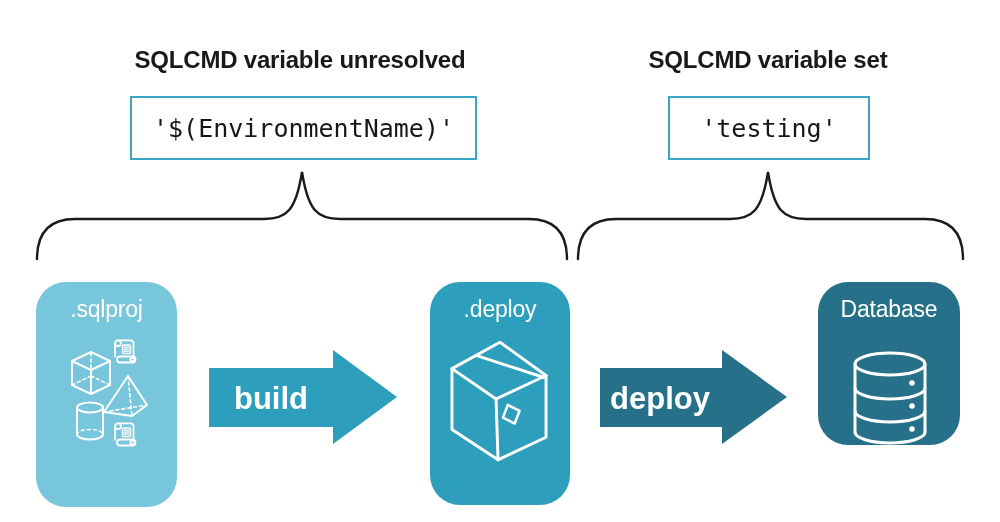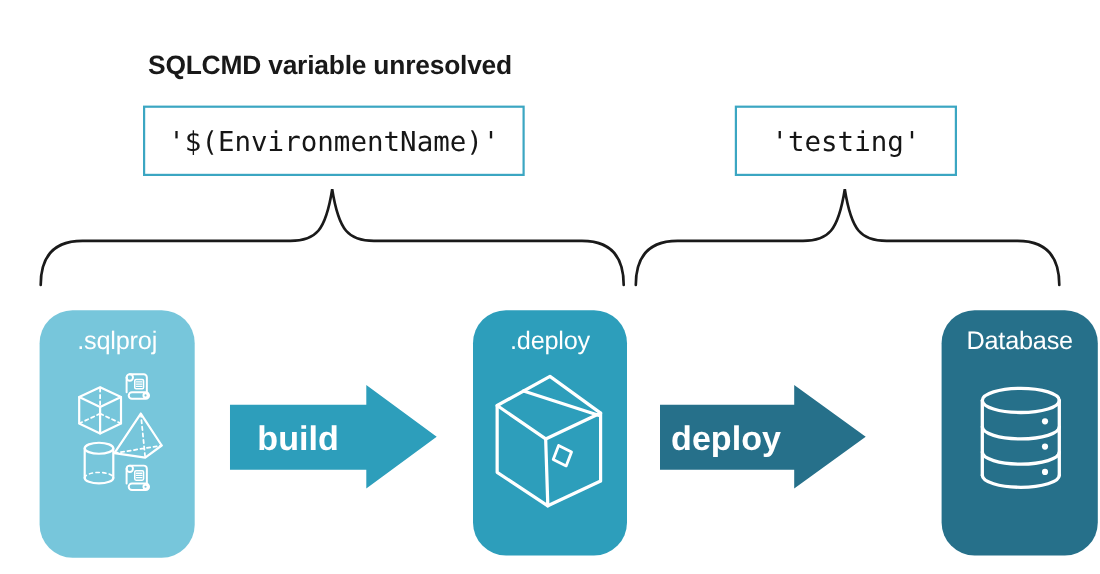--- a/index.html
+++ b/index.html
@@ -21,38 +21,39 @@
     white-space:nowrap;
   }
   .value-box.left  { left:130px; width:347px; }
   .value-box.right { left:668px; width:202px; }
   .brace { position:absolute; top:140px; }
   .node {
     position:absolute; top:265px; border-radius:30px; color:#ffffff;
   }
   .node.sqlproj  { left:36px;  width:141px; height:225px; }
   .node.dacpac   { left:430px; width:140px; height:223px; }
-  .node.database { left:856px; width:142px; height:223px; }
+  .node.database { left:818px; width:142px; height:163px; }
   .node-title {
     margin-top:14px; text-align:center; font-size:23px; font-weight:normal;
     letter-spacing:-0.2px;
   }
   .icon { position:absolute; }
   .arrow { position:absolute; top:333px; }
   .arrow text {
     font-family:"Liberation Sans", sans-serif; font-weight:bold; font-size:31px;
     fill:#ffffff;
   }
 </style>
 </head>
 <body>
 
 <div class="canvas">
 
   <div class="heading left">SQLCMD variable unresolved</div>
+  <div class="heading right">SQLCMD variable set</div>
 
   <div class="value-box right">
     <span>'testing'</span>
   </div>
   <div class="value-box left">
     <span>'$(EnvironmentName)'</span>
   </div>
 
   <svg class="brace" style="left:35px" width="536" height="112" viewBox="0 0 536 112">
     <path d="M2 102 C2 80, 11 62, 40 62 L229 62 C252 62, 261 53, 267 15

